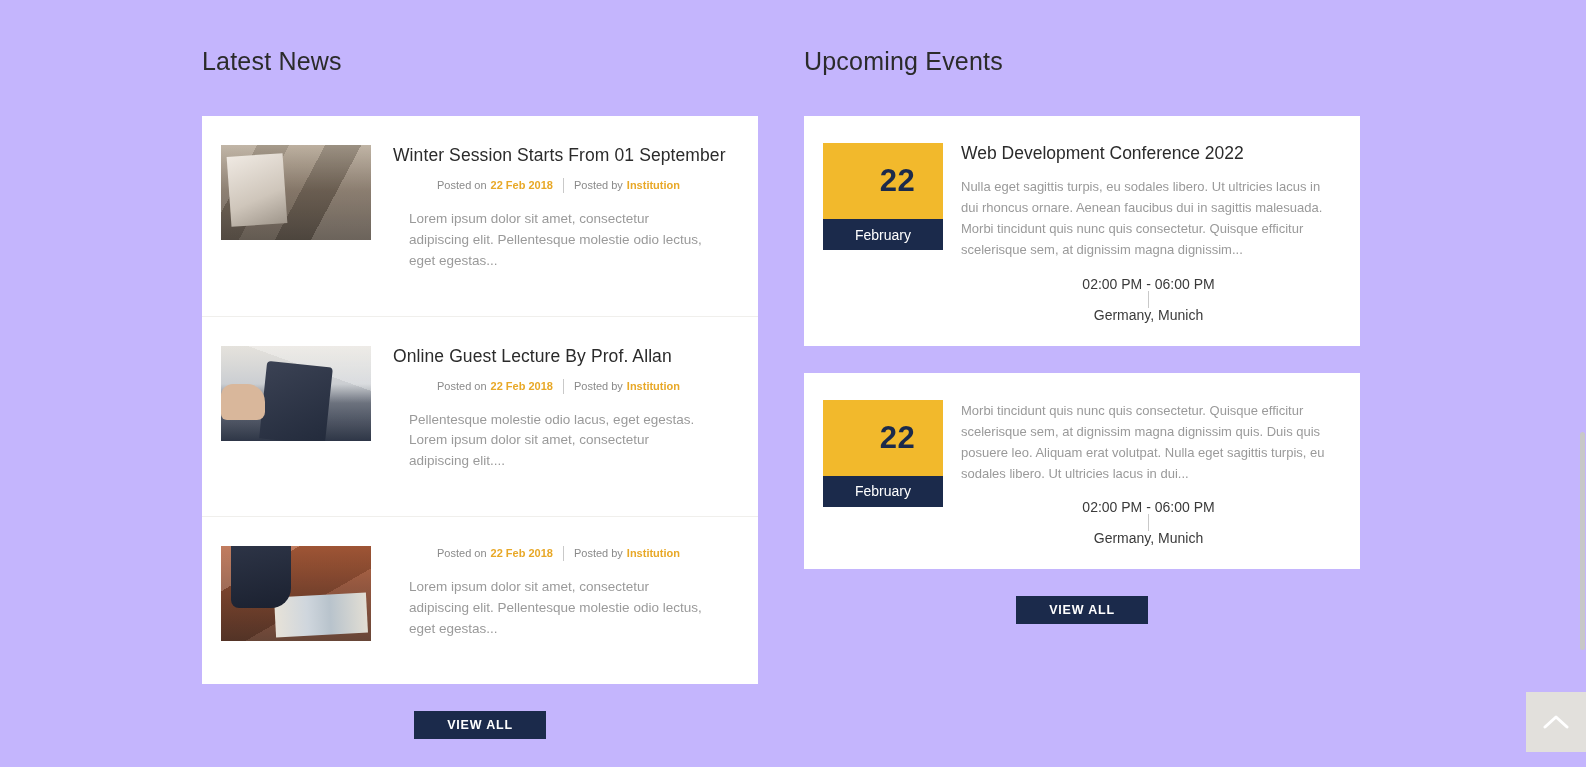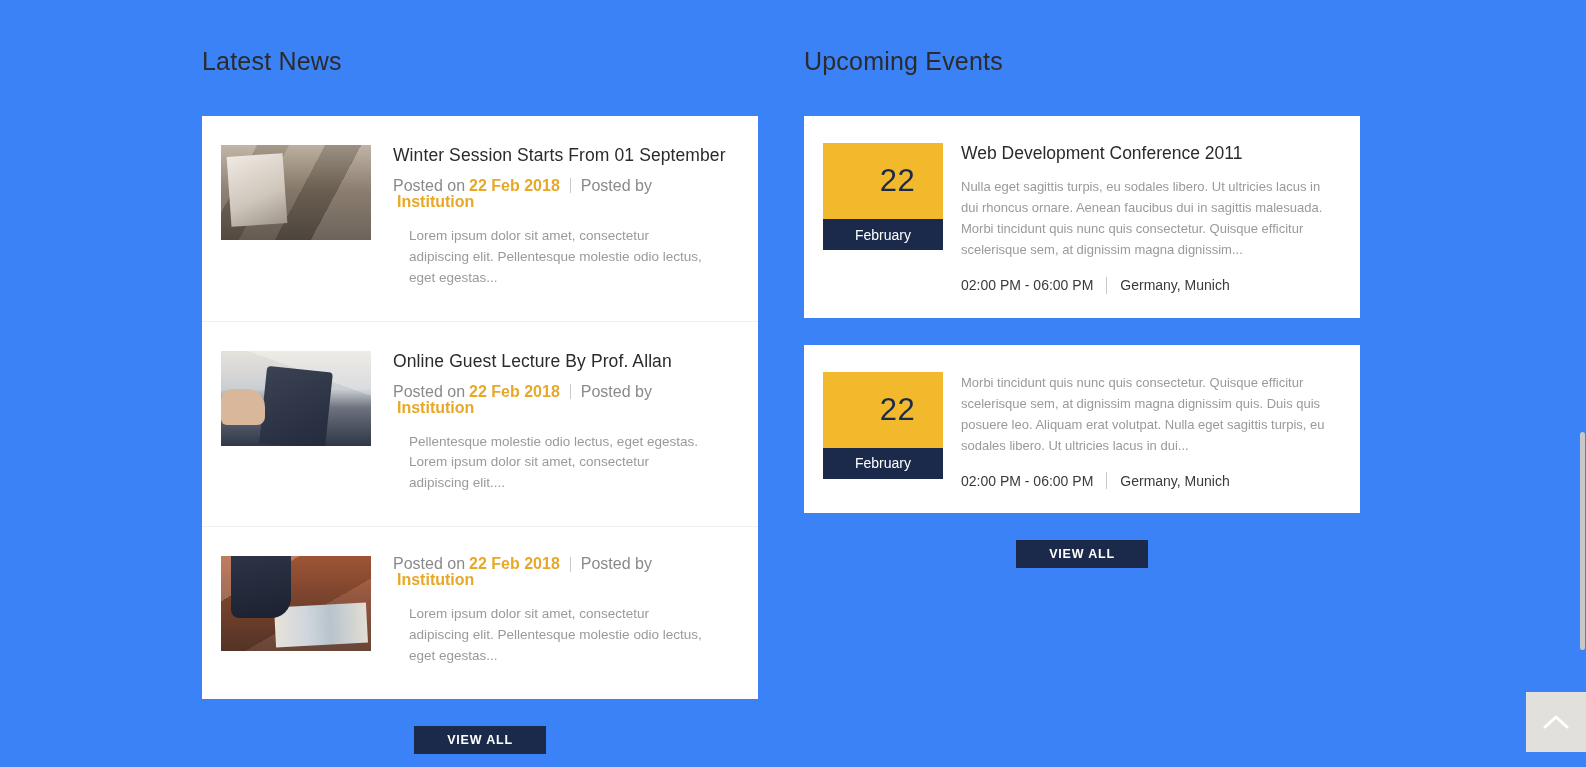--- a/index.html
+++ b/index.html
@@ -7,21 +7,21 @@
     margin: 0; padding: 0;
     width: 1586px; height: 767px;
     background: #f4f3f0;
     font-family: "Liberation Sans", sans-serif;
     overflow: hidden;
   }
   .page {
     position: relative;
     width: 1586px;
     height: 767px;
-    background: #3b82f6;
+    background: #c4b5fd;
   }
 
   
   .col-news {
     position: absolute;
     left: 202px;
     top: 46px;
     width: 556px;
   }
   .col-events {
@@ -40,21 +40,21 @@
     line-height: 1.2;
   }
 
   
   .news-card {
     background: #fff;
     width: 556px;
   }
   .news-item {
     display: flex;
-    padding: 29px 30px 16px 19px;
+    padding: 29px 30px 28px 19px;
     border-bottom: 1px solid #f0efec;
   }
   .news-item:last-child { border-bottom: none; }
   .news-thumb {
     width: 150px;
     height: 95px;
     flex: 0 0 150px;
     margin-right: 22px;
     background: #8d7f6f;
     position: relative;
@@ -122,27 +122,28 @@
   .news-body { flex: 1 1 auto; min-width: 0; }
   .news-title {
     font-size: 17.5px;
     color: #2b2b2b;
     font-weight: 400;
     margin: 0 0 11px 0;
     line-height: 1.25;
     letter-spacing: 0.1px;
   }
   .news-meta {
-    font-size: 16px;
+    font-size: 11px;
     color: #8a8a8a;
     margin-bottom: 13px;
     display: flex;
     align-items: center;
     flex-wrap: wrap;
     line-height: 1;
+    margin-left: 44px;
   }
   .news-meta .hl { color: #e8a827; font-weight: 700; margin-left: 4px; }
   .meta-sep {
     display: inline-block;
     width: 1px;
     height: 15px;
     background: #c9c9c9;
     margin: 0 10px;
   }
   .news-excerpt {
@@ -189,21 +190,21 @@
     width: 120px;
     margin-right: 18px;
   }
   .event-day {
     background: #f2b92c;
     height: 76px;
     display: flex;
     align-items: center;
     justify-content: center;
     font-size: 31px;
-    font-weight: 400;
+    font-weight: 700;
     color: #1b2a4b;
     letter-spacing: 0.5px;
     padding-left: 29px;
   }
   .event-month {
     background: #1b2a4b;
     color: #ffffff;
     height: 31px;
     display: flex;
     align-items: center;
@@ -224,20 +225,21 @@
     color: #9a9a9a;
     line-height: 1.63;
     margin: 0 0 16px 0;
   }
   .event-info {
     font-size: 14px;
     color: #3a3a3a;
     display: flex;
     align-items: center;
     line-height: 1;
+    flex-direction: column;
   }
   .event-info .sep {
     display: inline-block;
     width: 1px;
     height: 17px;
     background: #c9c9c9;
     margin: 0 13px;
   }
 
   
@@ -302,21 +304,21 @@
         <div class="news-thumb thumb-b"></div>
         <div class="news-body">
           <h3 class="news-title">Online Guest Lecture By Prof. Allan</h3>
           <div class="news-meta">
             <span>Posted on</span>
             <span class="hl">22 Feb 2018</span>
             <span class="meta-sep"></span>
             <span>Posted by</span>
             <span class="hl">Institution</span>
           </div>
-          <p class="news-excerpt">Pellentesque molestie odio lectus, eget egestas. Lorem ipsum dolor sit amet, consectetur adipiscing elit....</p>
+          <p class="news-excerpt">Pellentesque molestie odio lacus, eget egestas. Lorem ipsum dolor sit amet, consectetur adipiscing elit....</p>
         </div>
       </div>
 
       <div class="news-item">
         <div class="news-thumb thumb-c"></div>
         <div class="news-body">
           <div class="news-meta">
             <span>Posted on</span>
             <span class="hl">22 Feb 2018</span>
             <span class="meta-sep"></span>
@@ -336,21 +338,21 @@
 
   <div class="col-events">
     <h2 class="section-title">Upcoming Events</h2>
 
     <div class="event-card">
       <div class="event-date">
         <div class="event-day">22</div>
         <div class="event-month">February</div>
       </div>
       <div class="event-body">
-        <h3 class="event-title">Web Development Conference 2011</h3>
+        <h3 class="event-title">Web Development Conference 2022</h3>
         <p class="event-desc">Nulla eget sagittis turpis, eu sodales libero. Ut ultricies lacus in dui rhoncus ornare. Aenean faucibus dui in sagittis malesuada. Morbi tincidunt quis nunc quis consectetur. Quisque efficitur scelerisque sem, at dignissim magna dignissim...</p>
         <div class="event-info">
           <span>02:00 PM - 06:00 PM</span>
           <span class="sep"></span>
           <span>Germany, Munich</span>
         </div>
       </div>
     </div>
 
     <div class="event-card">

